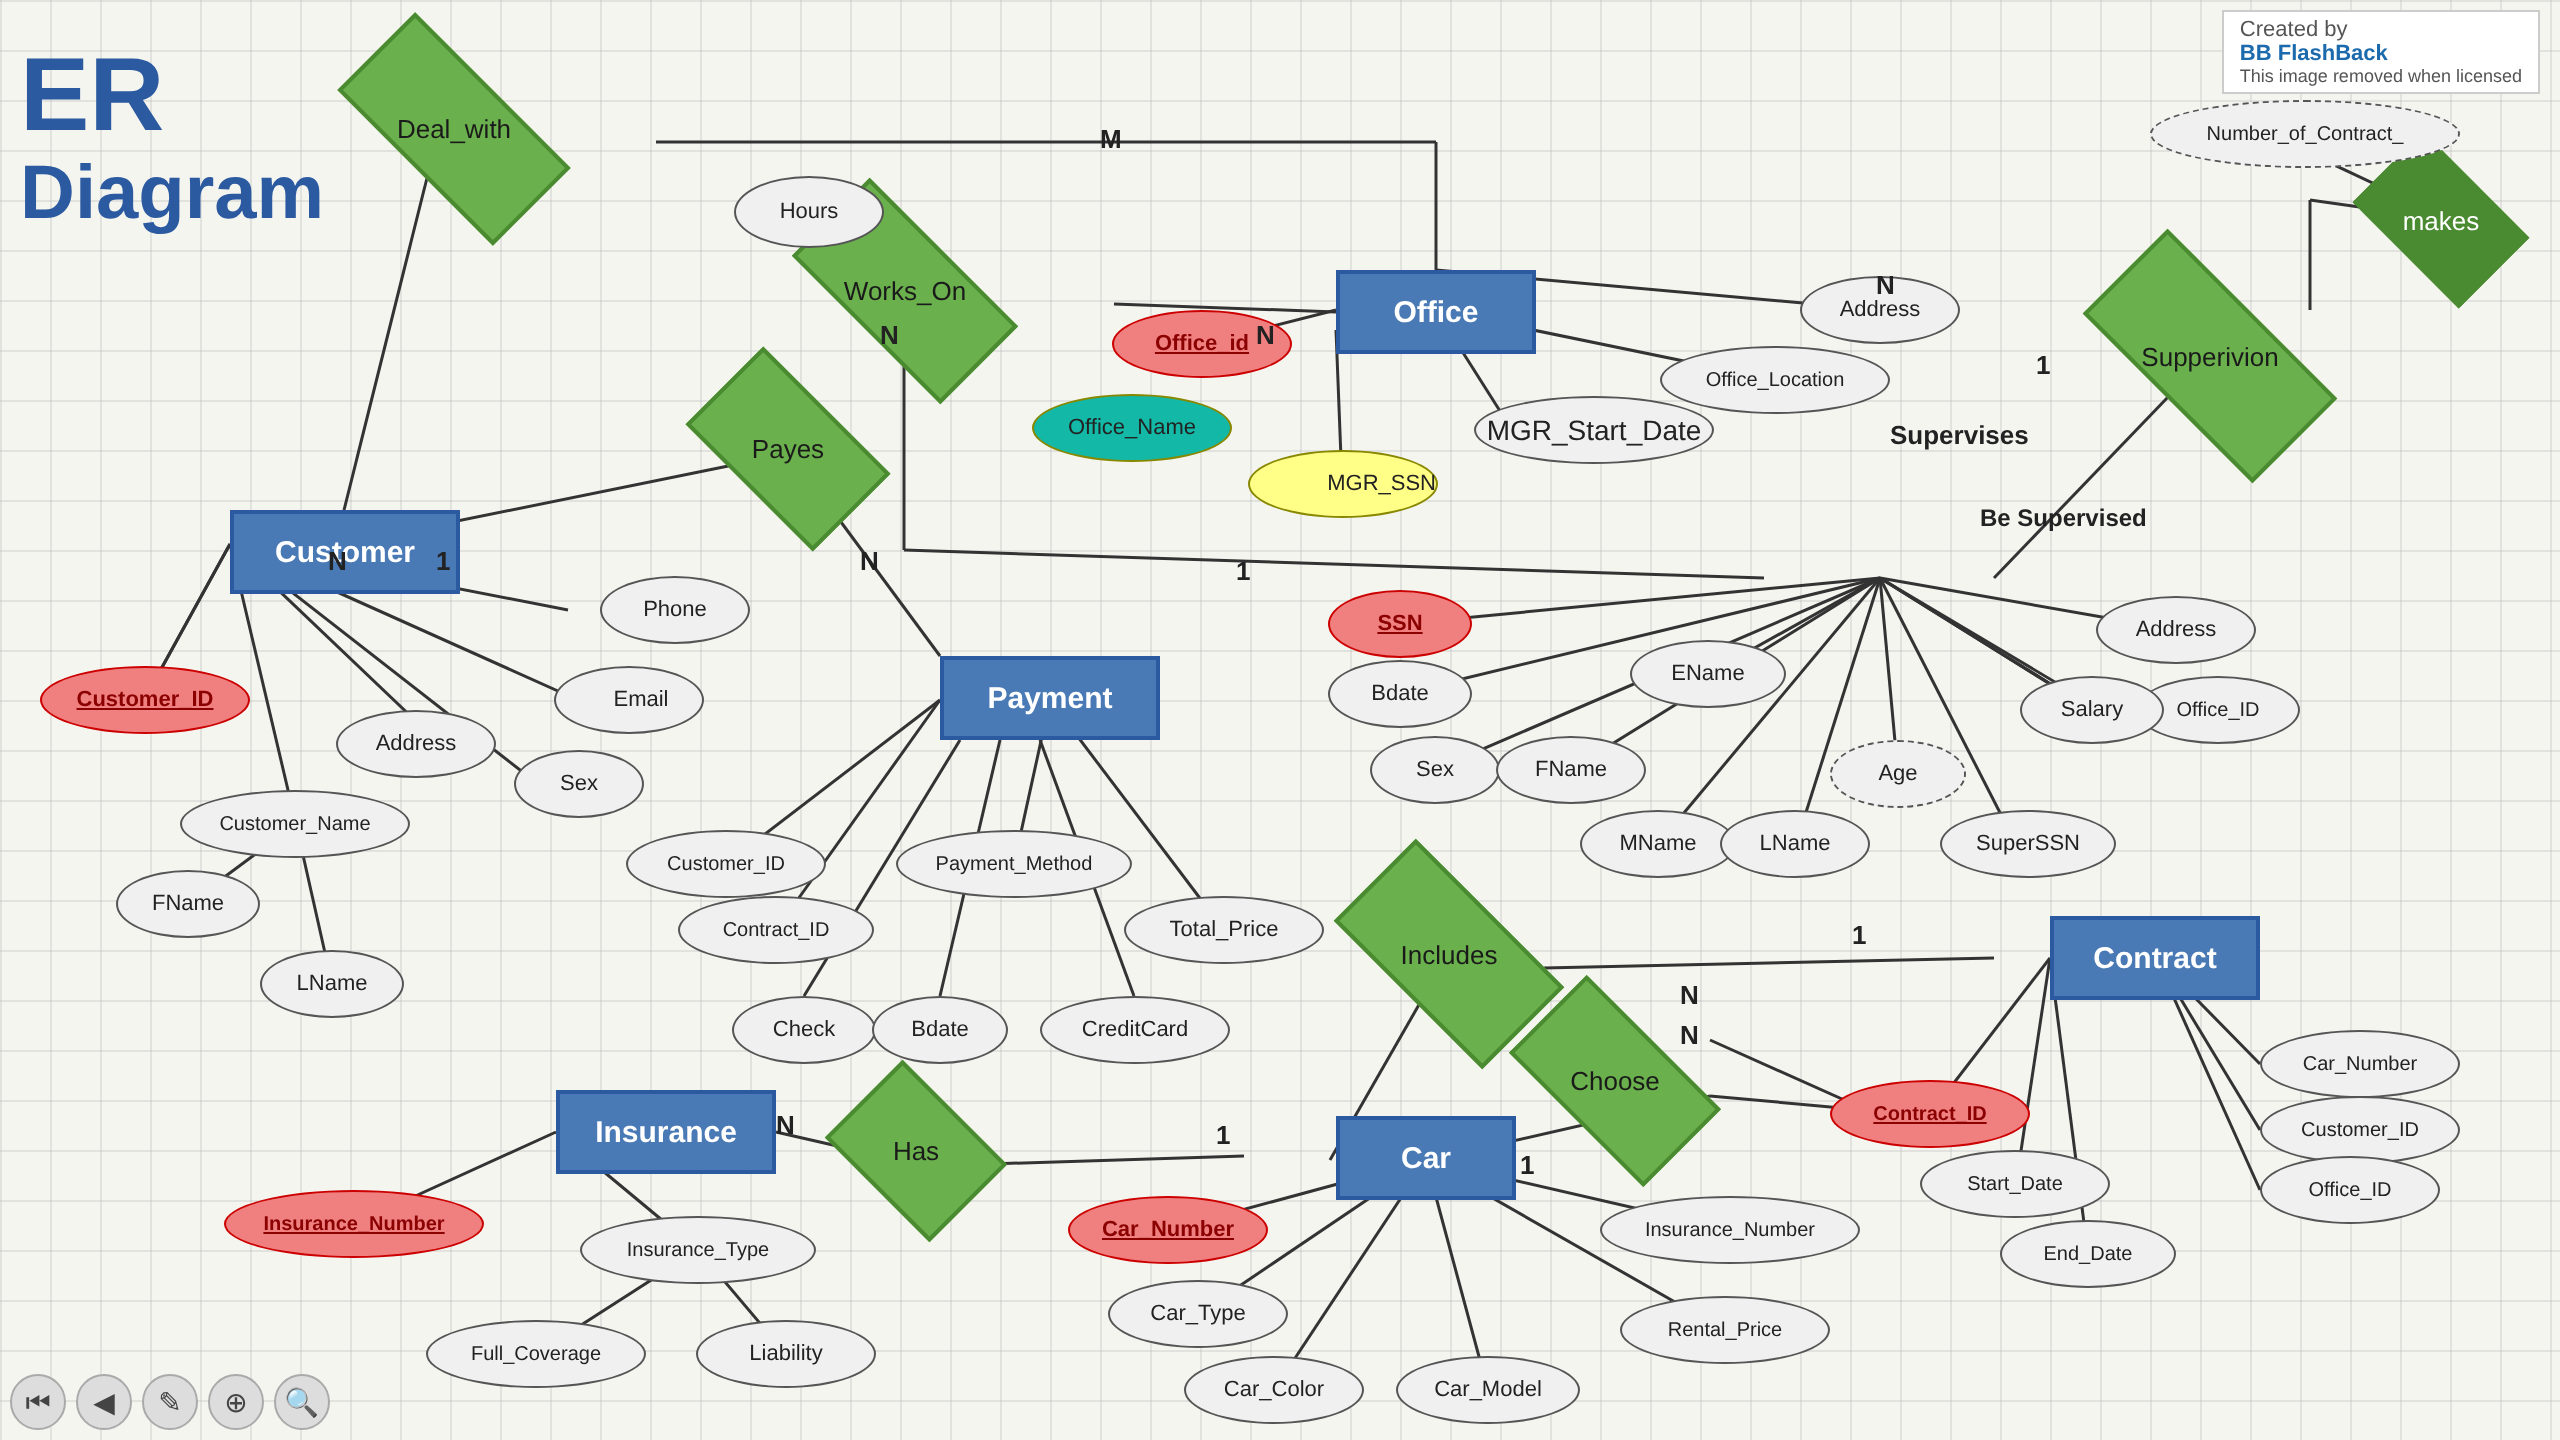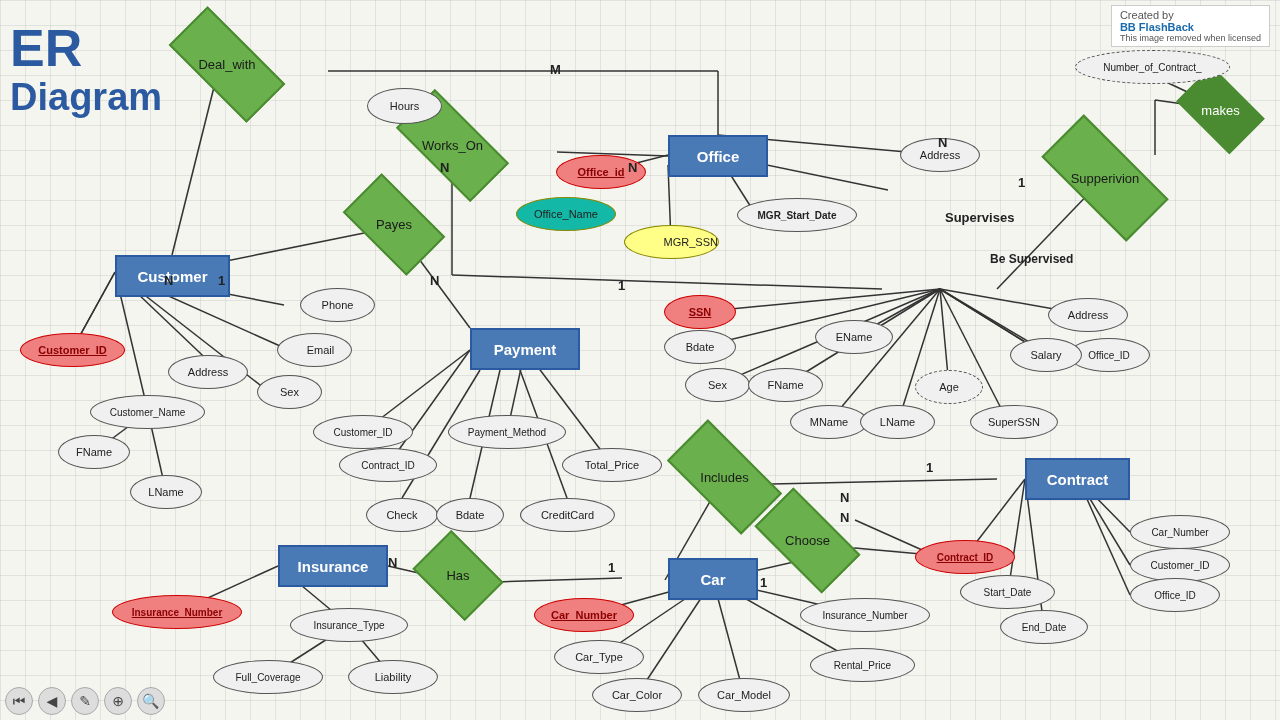--- a/index.html
+++ b/index.html
@@ -343,26 +343,29 @@
     </div>
 
   <div class="ellipse primary-key" style="left:556px;top:155px;width:90px;height:34px;">
       <span>Office_id</span>
     </div>
 
   <div class="ellipse" style="left:900px;top:138px;width:80px;height:34px;">
       <span>Address</span>
     </div>
 
+  <div class="ellipse" style="left:830px;top:173px;width:115px;height:34px;font-size:10px;">
+      <span>Office_Location</span>
+    </div>
 
   <div class="ellipse highlighted" style="left:516px;top:197px;width:100px;height:34px;background:#14b8a6;">
       <span>Office_Name</span>
     </div>
 
-  <div class="ellipse" style="left:737px;top:198px;width:120px;height:34px;font-size:10px;font-weight:bold;">
+  <div class="ellipse" style="left:737px;top:198px;width:120px;height:34px;font-size:14px;">
       <span>MGR_Start_Date</span>
     </div>
 
   <div class="ellipse highlighted" style="left:624px;top:225px;width:95px;height:34px;background:#ffff88;justify-content:flex-end;">
       <span>MGR_SSN</span>
     </div>
 
   <span class="card-label" style="left:945px;top:210px;">Supervises</span>
 
   <span class="card-label" style="left:990px;top:252px;font-size:12px;">Be Supervised</span>

